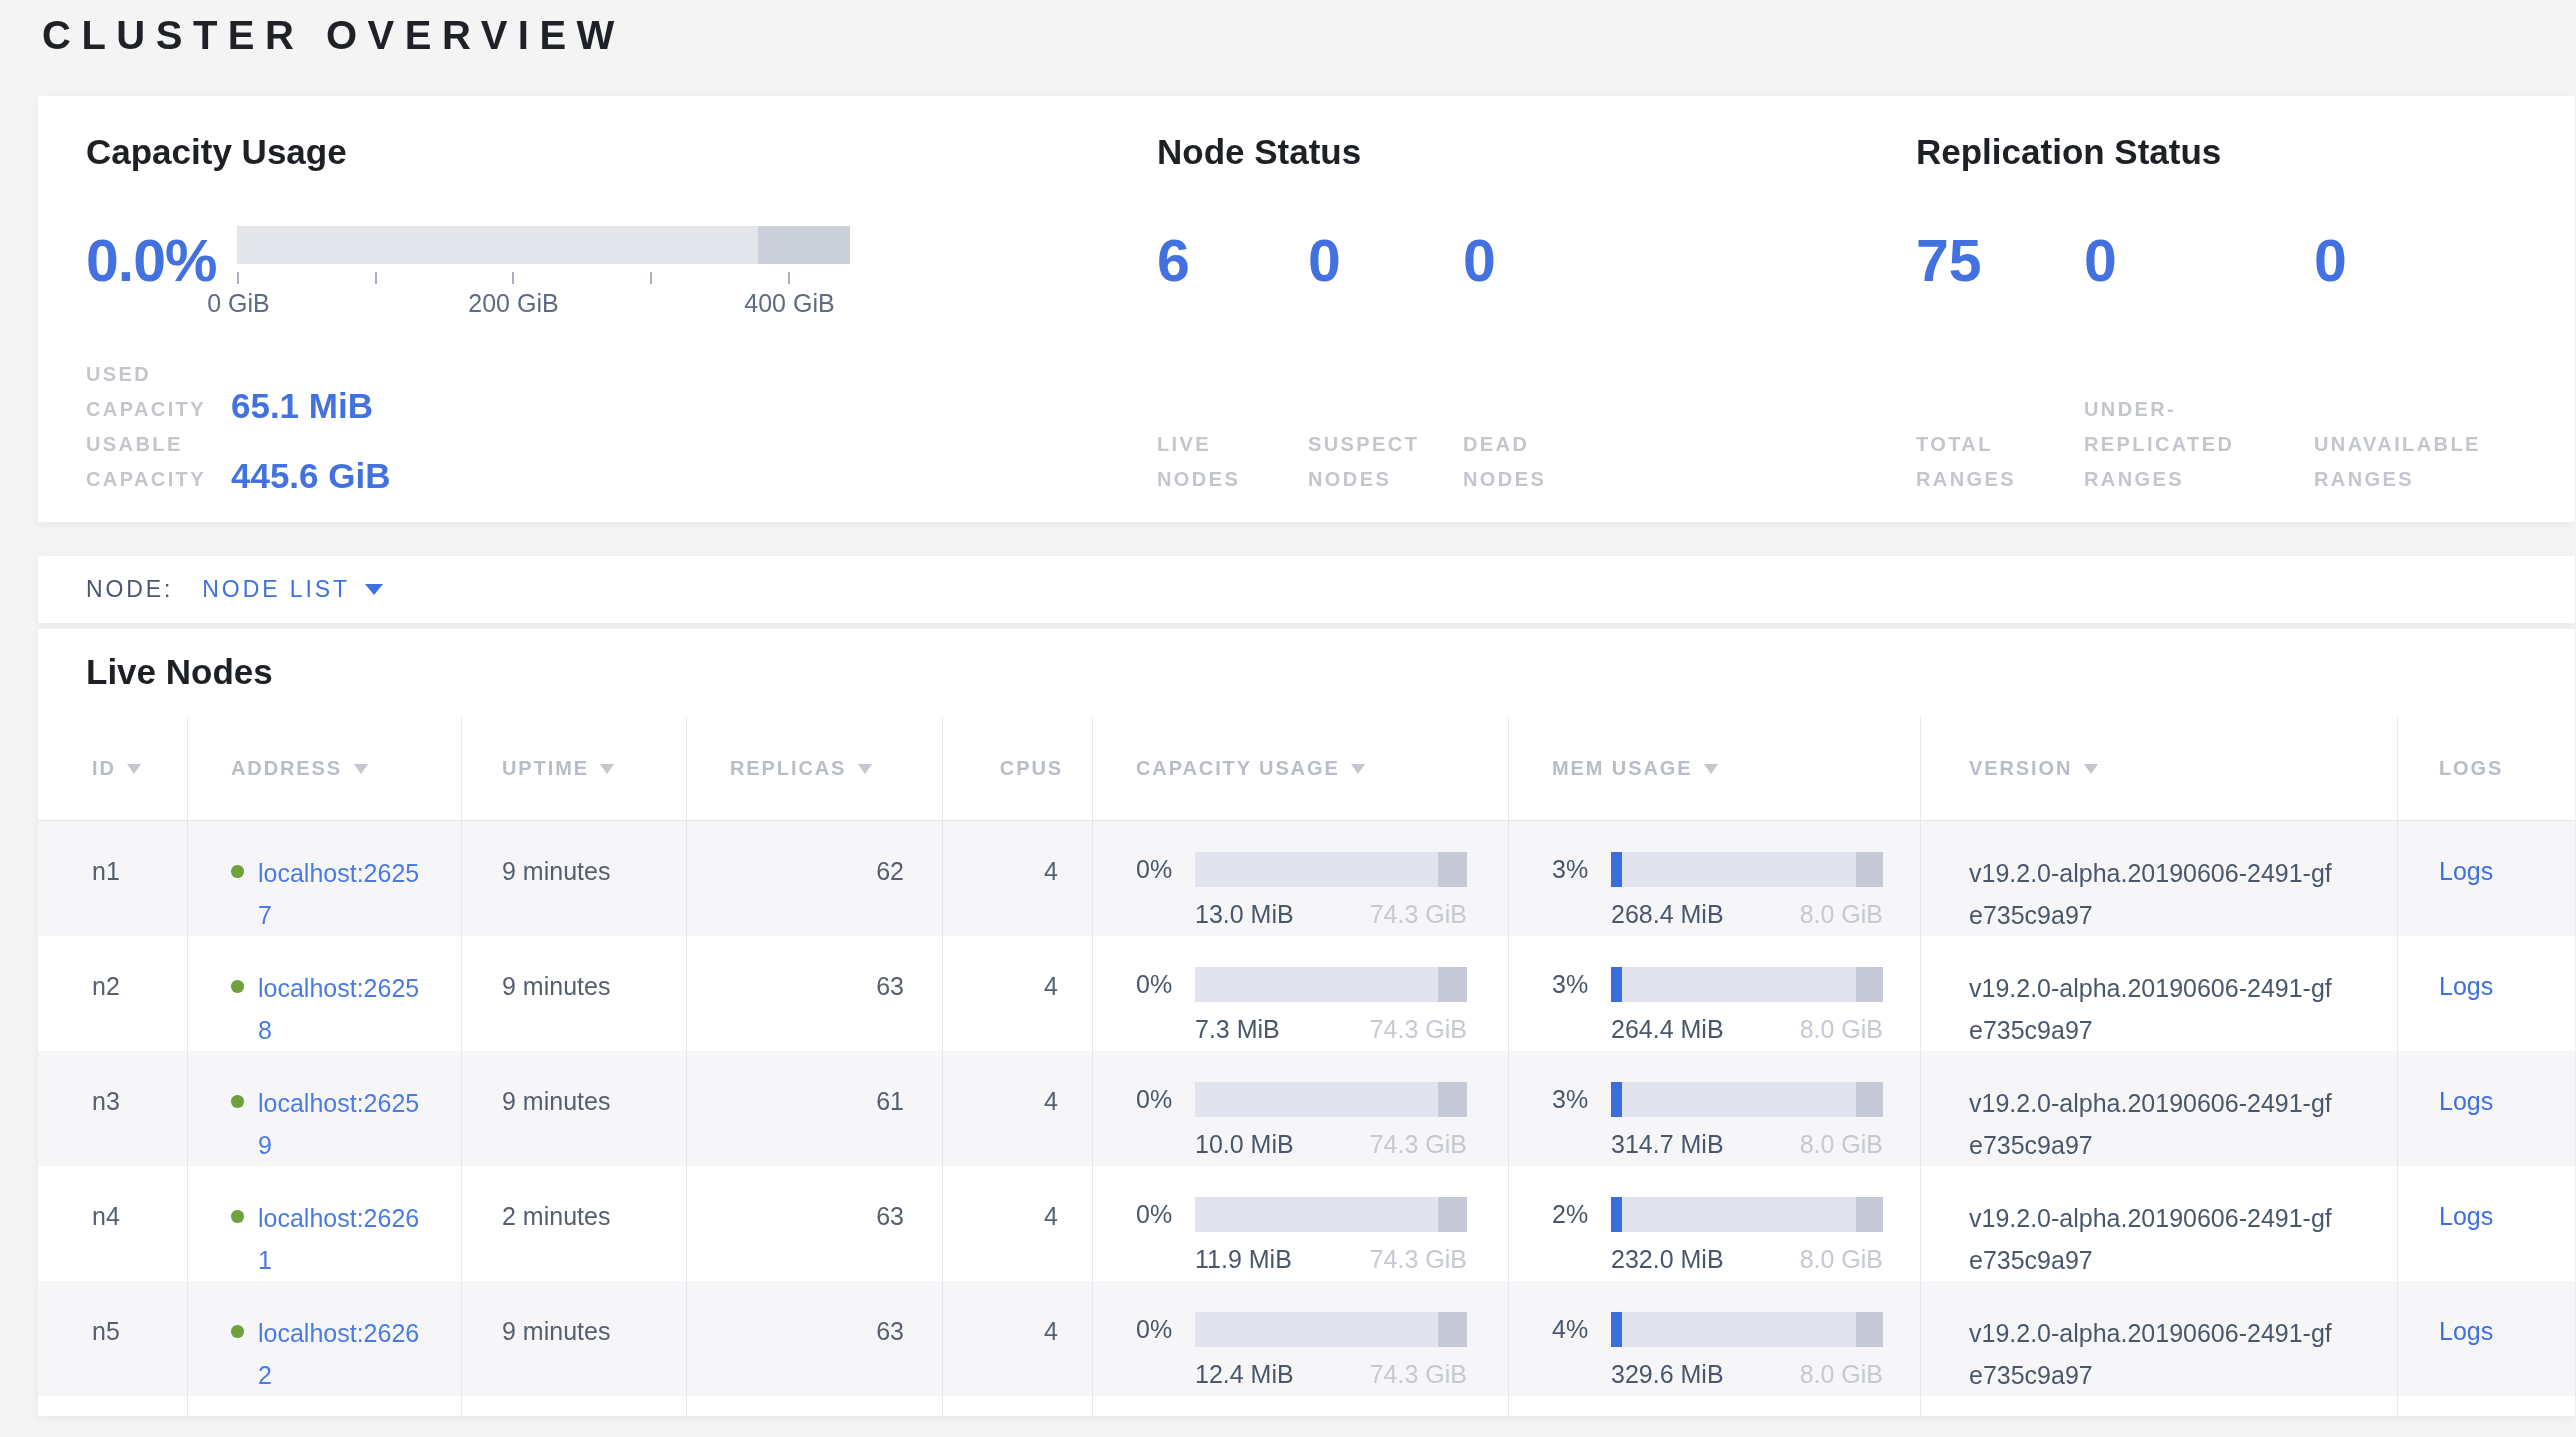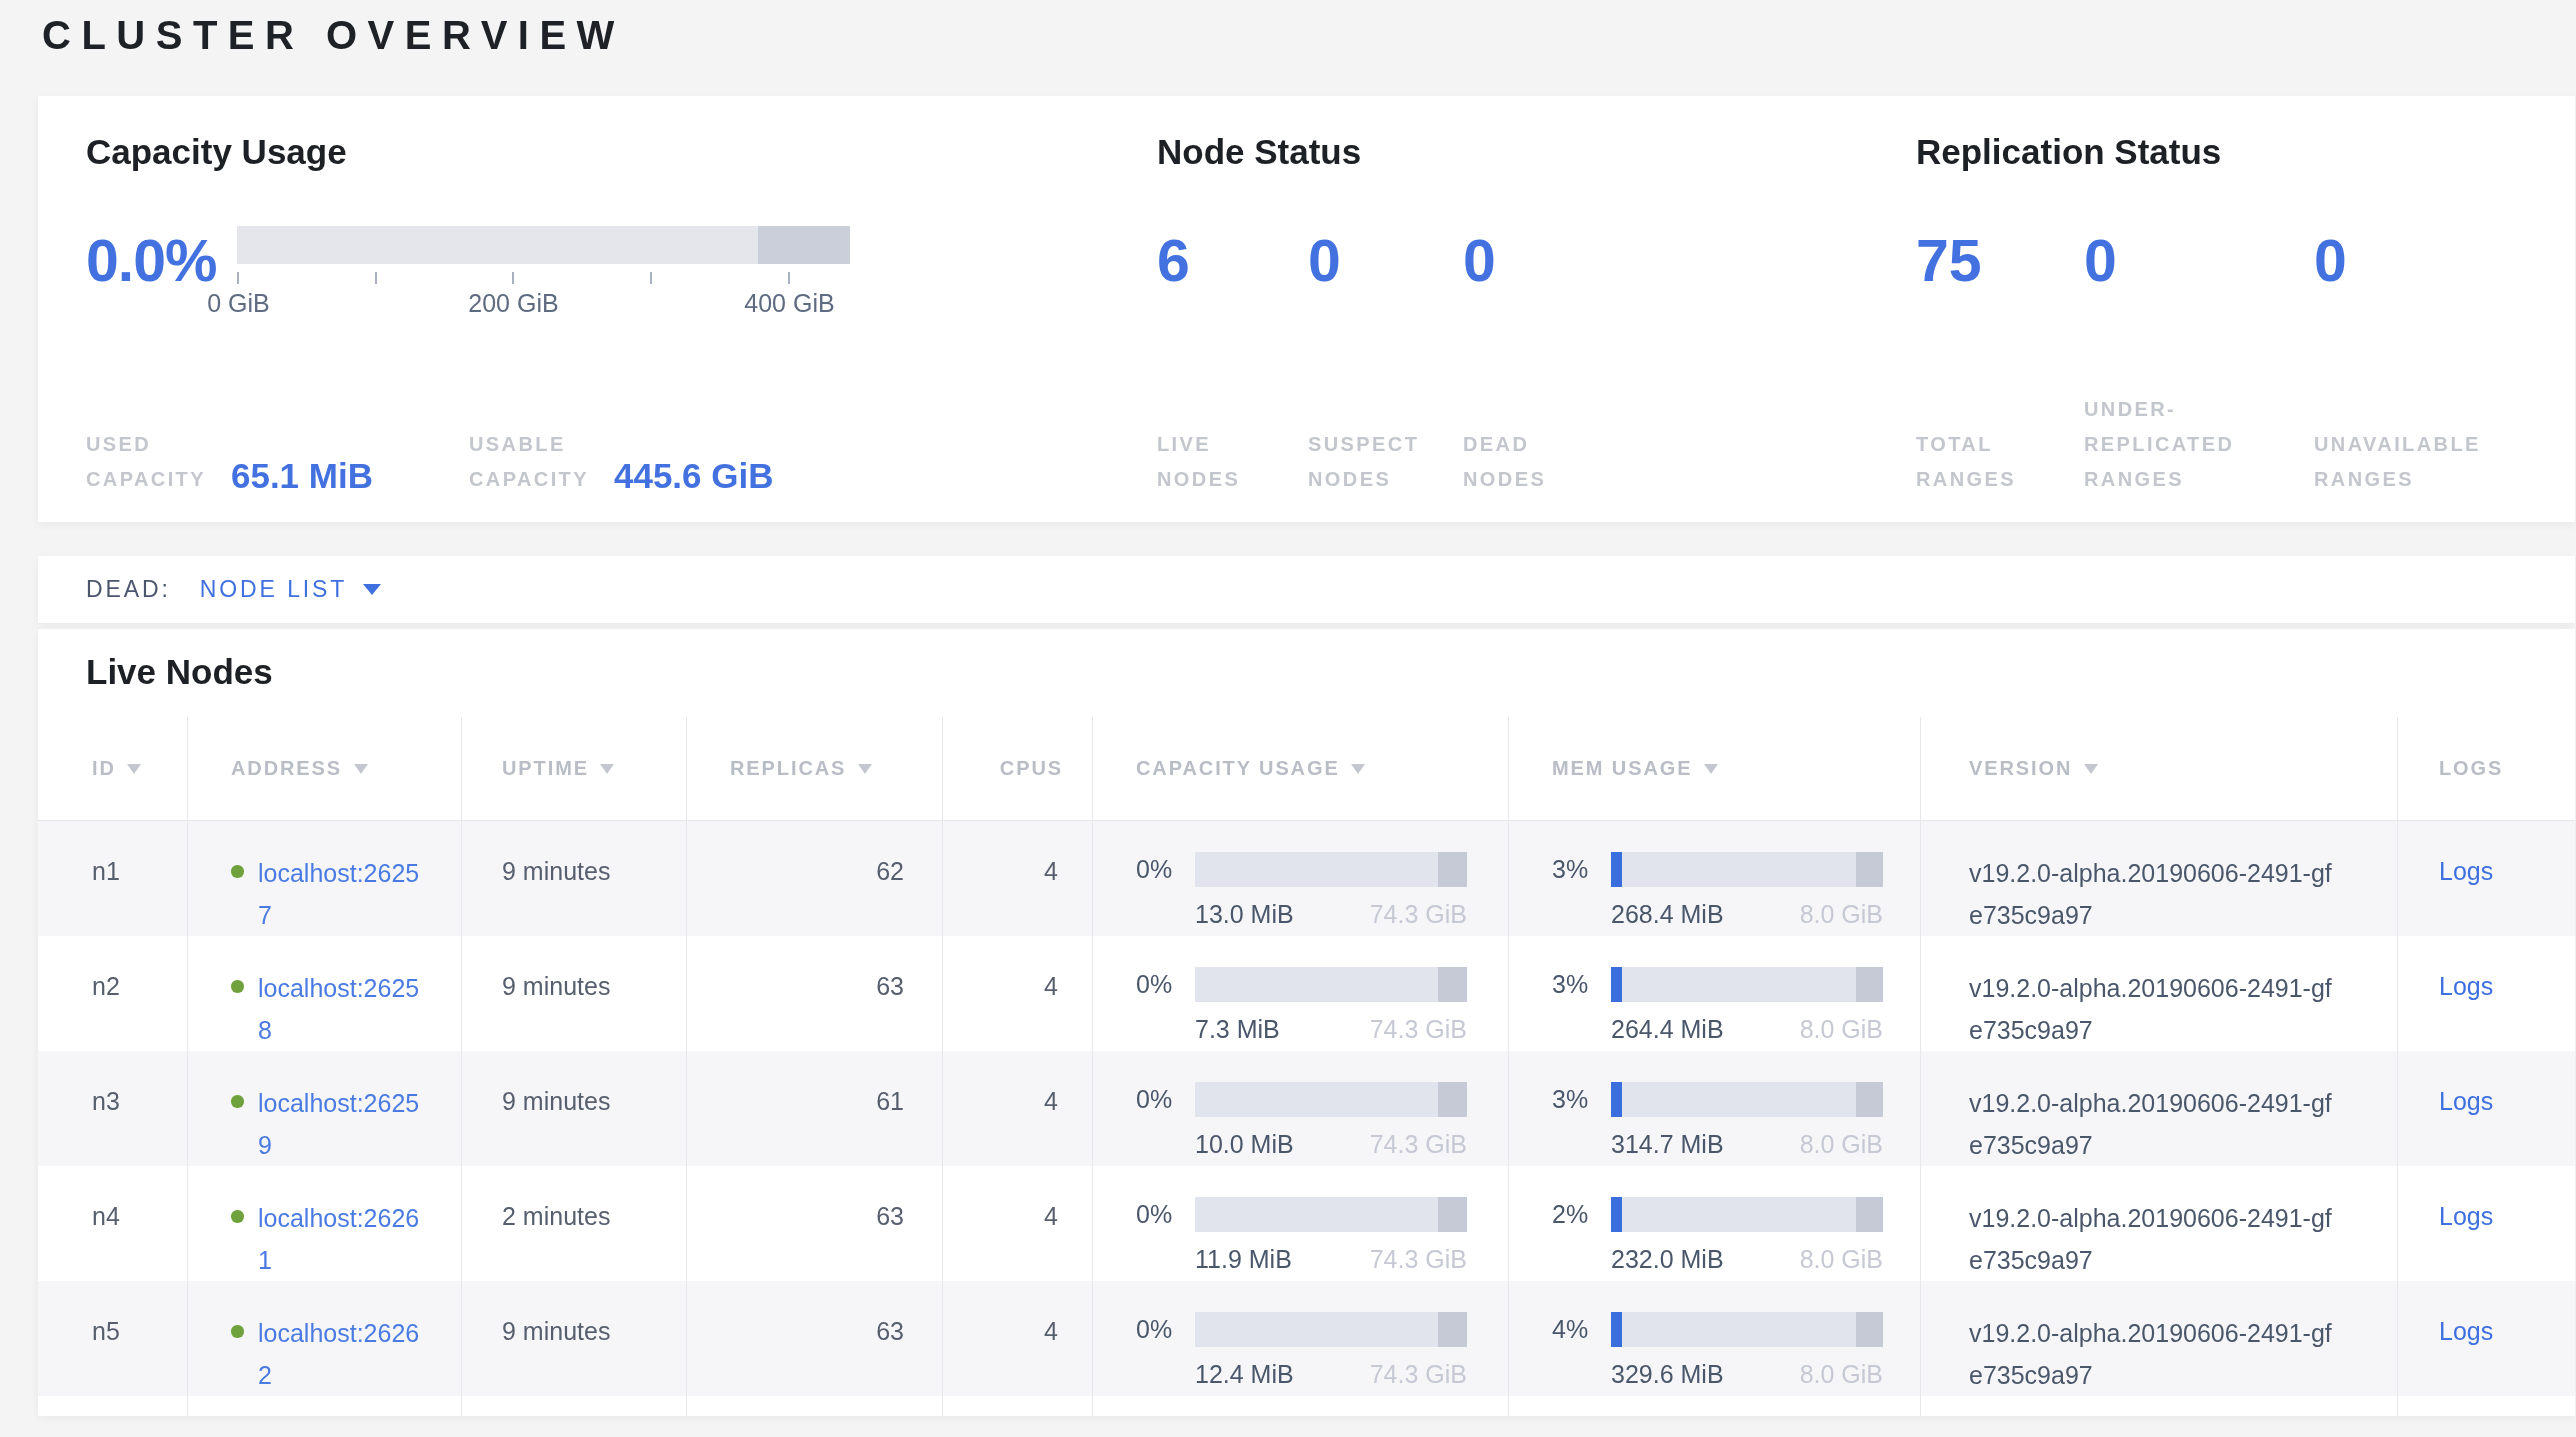--- a/index.html
+++ b/index.html
@@ -31,21 +31,21 @@
 
   .cap-content { display:flex; margin-top:54px; }
   .big-pct { font-size:59px; font-weight:700; color:#4372e0; line-height:1; margin-top:5.8px; letter-spacing:-1px; }
   .bar-block { margin-left:21px; width:613px; }
   .cap-bar { position:relative; height:38px; background:#e4e6ec; }
   .cap-bar .dark-cap { position:absolute; right:0; top:0; height:100%; width:92px; background:#cbcfd9; }
   .axis { position:relative; height:56px; }
   .tick { position:absolute; top:7.7px; width:1.9px; height:12.5px; background:#a9b0c0; }
   .tick-label { position:absolute; top:25px; transform:translateX(-50%); font-size:25px; color:#5e6b80; white-space:nowrap; }
 
-  .cap-stats { margin-top:auto; display:flex; }
+  .cap-stats { margin-top:auto; display:flex;flex-direction:column; }
   .stat-pair { display:flex; align-items:flex-end; }
   .stat-pair.first { width:383px; }
   .stat-label { font-size:20px; font-weight:700; letter-spacing:2.4px; color:#c3c6cd; line-height:35px; }
   .stat-label span { display:block; }
   .stat-value { font-size:35px; font-weight:700; color:#4372e0; margin-left:25px; line-height:1; margin-bottom:3.8px; white-space:nowrap; }
 
   .stat-grid { display:grid; }
   .grid-node { grid-template-columns:151px 155px 1fr; }
   .grid-repl { grid-template-columns:168px 230px 1fr; }
   .numbers-row { margin-top:54px; }
@@ -185,21 +185,21 @@
           <span>UNAVAILABLE</span>
           <span>RANGES</span>
         </div>
       </div>
     </div>
 
   </div>
 </div>
 
 <div class="card view-card">
-  <span class="view-label">DEAD:</span>
+  <span class="view-label">NODE:</span>
   <span class="view-select">
     <span class="view-value">NODE LIST</span>
     <span class="dd-caret"></span>
   </span>
 </div>
 
 <div class="card table-card">
   <div class="table-title">Live Nodes</div>
 
   <div class="tbl">

